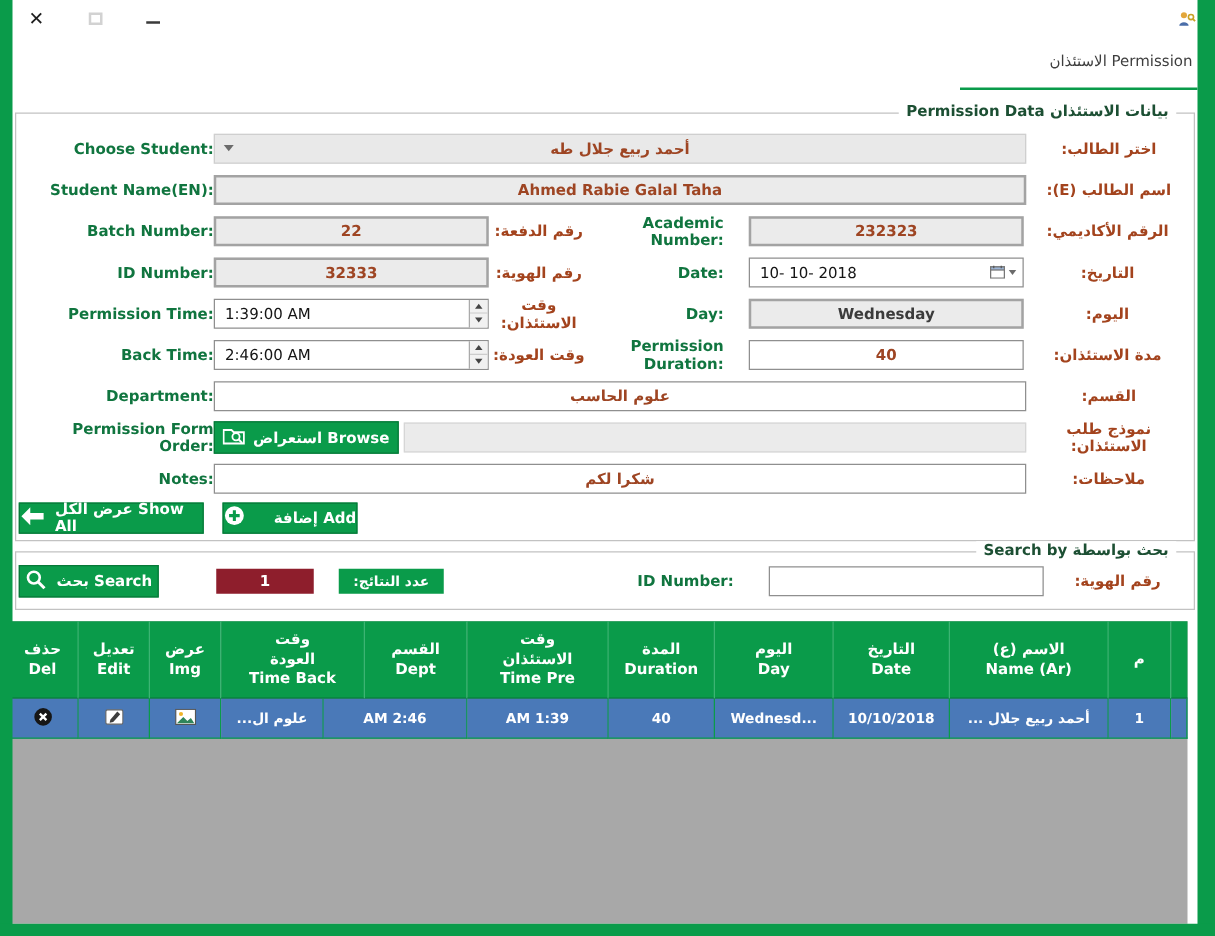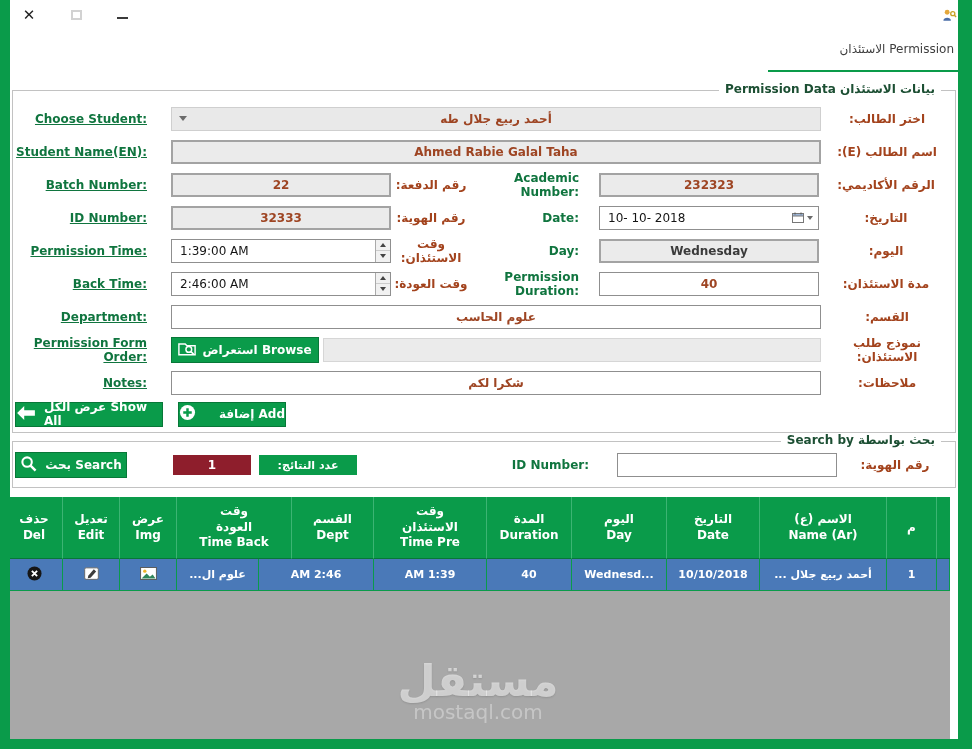--- a/index.html
+++ b/index.html
@@ -37,21 +37,21 @@
   .title-underline{position:absolute;top:70px;right:14px;width:190px;height:2px;background:var(--green);}
 
   
   .group{position:absolute;border:1px solid #c2c2c2;background:#fff;}
   .form-group{left:12px;top:90px;width:944px;height:343px;padding:11px 0 0 0;}
   .search-group{left:12px;top:441px;width:944px;height:47px;padding:10px 0 0 0;}
   .group-label{position:absolute;top:-9px;right:14px;background:#fff;padding:0 6px;font-size:12px;font-weight:bold;color:#1c4f33;}
 
   
   .frow{display:flex;align-items:center;height:33px;padding:0 2px;}
-  .len{width:156px;text-align:right;padding-right:24px;font-weight:bold;font-size:12px;color:var(--lblgreen);text-decoration:underline;}
+  .len{width:156px;text-align:right;padding-right:0;font-weight:bold;font-size:12px;color:var(--lblgreen);}
   .len2{width:118px;text-align:right;padding-right:10px;font-weight:bold;font-size:12px;color:var(--lblgreen);}
   .gap10{width:10px;}
   .lar{font-weight:bold;font-size:12px;color:var(--lblred);direction:rtl;}
   .ar-sm{width:80px;text-align:center;}
   .flex1{flex:1;text-align:center;}
 
   .fld{height:24px;display:flex;align-items:center;justify-content:center;font-size:12px;}
   .gray{background:#ebebeb;border:2px solid #a3a3a3;color:var(--valbrown);font-weight:bold;}
   .white{background:#fff;border:1px solid #8f8f8f;color:#151515;}
   .full{width:650px;}
@@ -87,21 +87,21 @@
   
   .gbtn{background:var(--green);border:1px solid var(--green-dark);color:#fff;font-weight:bold;font-size:12px;display:flex;align-items:center;justify-content:center;gap:8px;height:25px;cursor:pointer;}
   .btnrow{height:30px;}
   .showall{width:148px;}
   .addbtn{width:108px;margin-left:15px;justify-content:space-between;}
 
   
   .srow{display:flex;align-items:center;padding:0 2px;}
   .searchbtn{width:112px;height:26px;}
   .countbox{width:78px;height:20px;background:var(--red);color:#fff;font-weight:bold;font-size:12px;display:flex;align-items:center;justify-content:center;margin-left:46px;}
-  .countlabel{width:98px;height:20px;background:var(--green);color:#fff;font-weight:bold;font-size:11px;display:flex;align-items:center;justify-content:center;margin-left:8px;direction:rtl;}
+  .countlabel{width:84px;height:20px;background:var(--green);color:#fff;font-weight:bold;font-size:11px;display:flex;align-items:center;justify-content:center;margin-left:20px;direction:rtl;}
   .id-en{width:100px;margin-left:132px;text-align:right;font-weight:bold;font-size:12px;color:var(--lblgreen);}
   .id-input{width:220px;height:24px;margin-left:28px;background:#fff;border:1px solid #8f8f8f;font-size:12px;padding:0 6px;}
   .id-ar{flex:1;text-align:center;font-weight:bold;font-size:12px;color:var(--lblred);direction:rtl;}
 
   
   .grid{position:absolute;left:6px;top:497px;width:944px;height:242px;background:var(--graybg);z-index:2;}
   .ghead{display:flex;height:62px;}
   .hcell{background:var(--green);color:#fff;font-weight:bold;font-size:12px;display:flex;flex-direction:column;align-items:center;justify-content:center;text-align:center;line-height:1.3;border-right:1px solid var(--green-light-line);border-bottom:1px solid var(--green-dark);cursor:pointer;}
   .h-ar{direction:rtl;}
   .c0{width:57px;}.c1{width:57px;}.c2{width:57px;}.c3{width:82px;}
@@ -389,19 +389,15 @@
       <div class="rcell c4">AM 2:46</div>
       <div class="rcell c5">AM 1:39</div>
       <div class="rcell c6">40</div>
       <div class="rcell c7">Wednesd...</div>
       <div class="rcell c8">10/10/2018</div>
       <div class="rcell c9 rtlcell">أحمد ربيع جلال ...</div>
       <div class="rcell c10">1</div>
       <div class="rcell c11"></div>
     </div>
 
-    <div class="watermark">
-      <div class="wm1">مستقل</div>
-      <div class="wm2">mostaql.com</div>
-    </div>
   </div>
 
 </div>
 
 </body></html>

